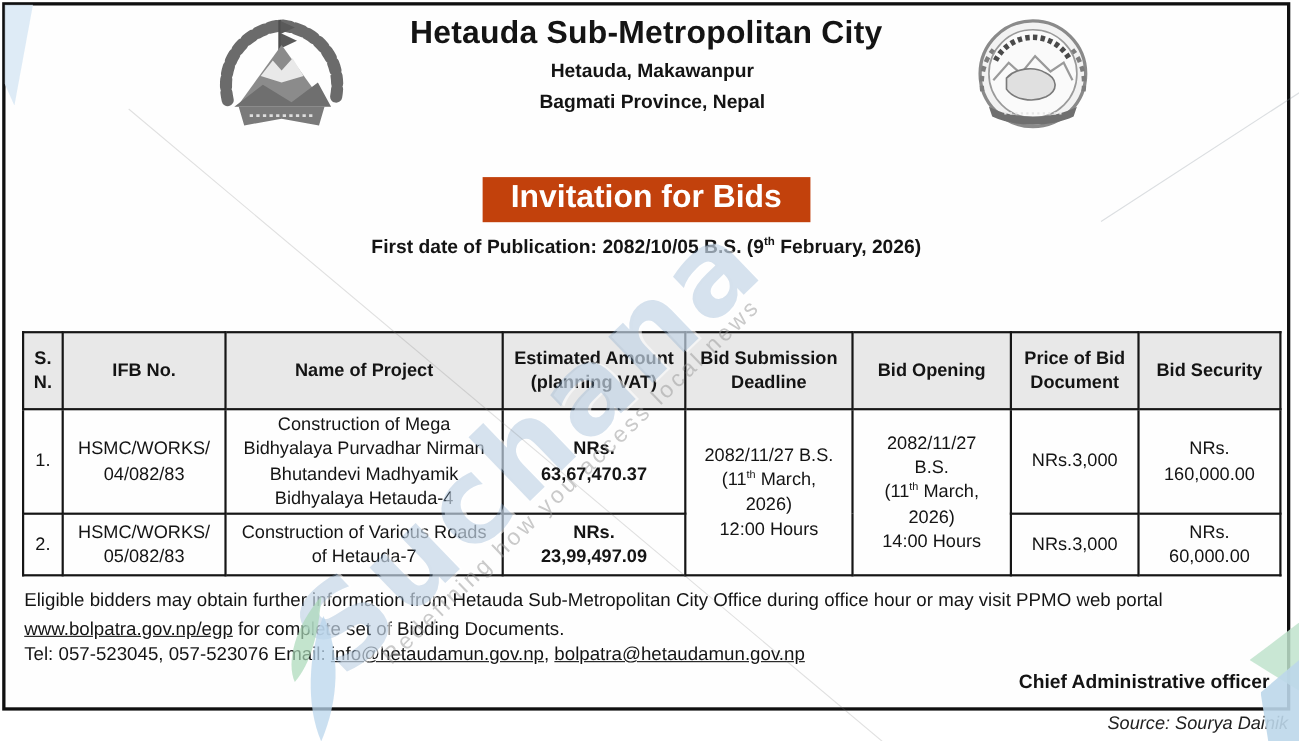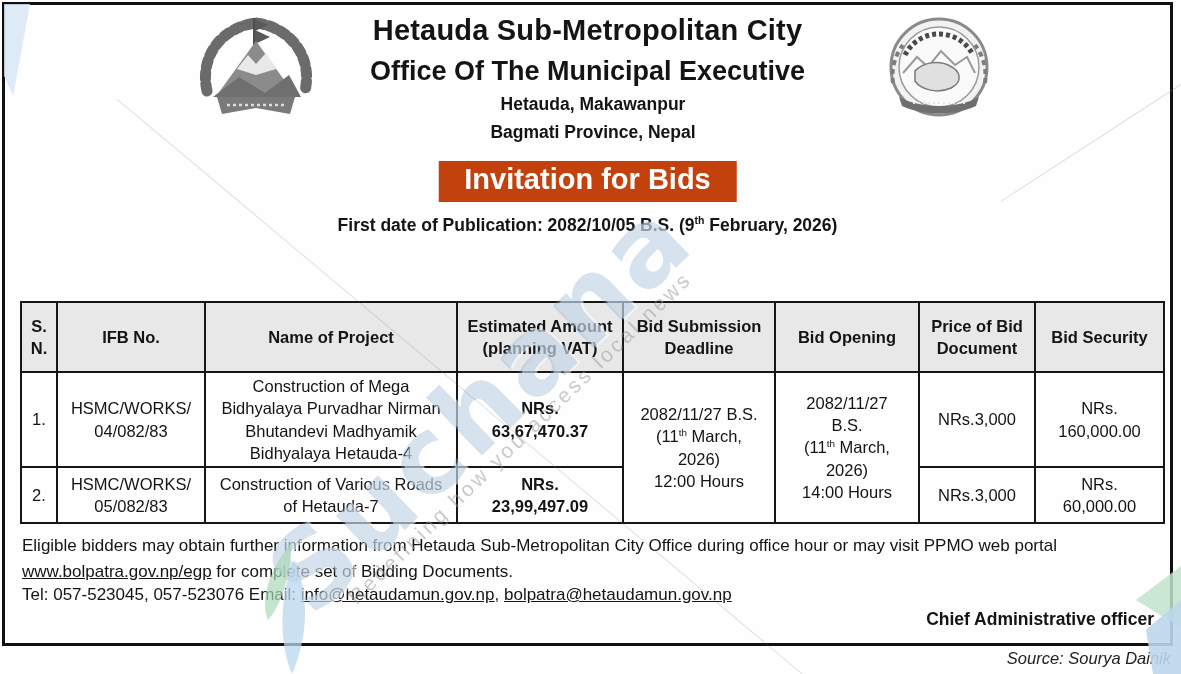--- a/index.html
+++ b/index.html
@@ -80,21 +80,20 @@
       <path d="M20,64 L34,48 L45,58 L58,42 L72,56 L84,48 L92,64" fill="none" stroke="#9a9a9a" stroke-width="2"></path>
       <path d="M32,62 C40,53 57,51 67,57 C78,62 80,73 68,79 C55,85 38,81 32,72 Z" fill="#e0e0e0" stroke="#7a7a7a" stroke-width="1.5"></path>
       <path d="M16,88 C38,100 74,100 96,88 L93,97 C72,107 40,107 19,97 Z" fill="#6f6f6f"></path>
       <line x1="30" y1="94" x2="82" y2="94" stroke="#e6e6e6" stroke-width="2" stroke-dasharray="2 3"></line>
       <path d="M10,74 C8,60 12,46 20,36" fill="none" stroke="#7d7d7d" stroke-width="4" stroke-dasharray="5 4"></path>
       <path d="M102,74 C104,60 100,46 92,36" fill="none" stroke="#7d7d7d" stroke-width="4" stroke-dasharray="5 4"></path>
     </svg>
 
     <div class="hdr">
       <div class="t1">Hetauda Sub-Metropolitan City</div>
-      <div class="t2">Office Of The Municipal Executive</div>
       <div class="addr">Hetauda, Makawanpur</div>
       <div class="addr">Bagmati Province, Nepal</div>
     </div>
 
     <div class="banner">
       <span>Invitation for Bids</span>
     </div>
 
     <div class="pub">
       <span>First date of Publication: 2082/10/05 B.S. (9</span><sup>th</sup><span> February, 2026)</span>

